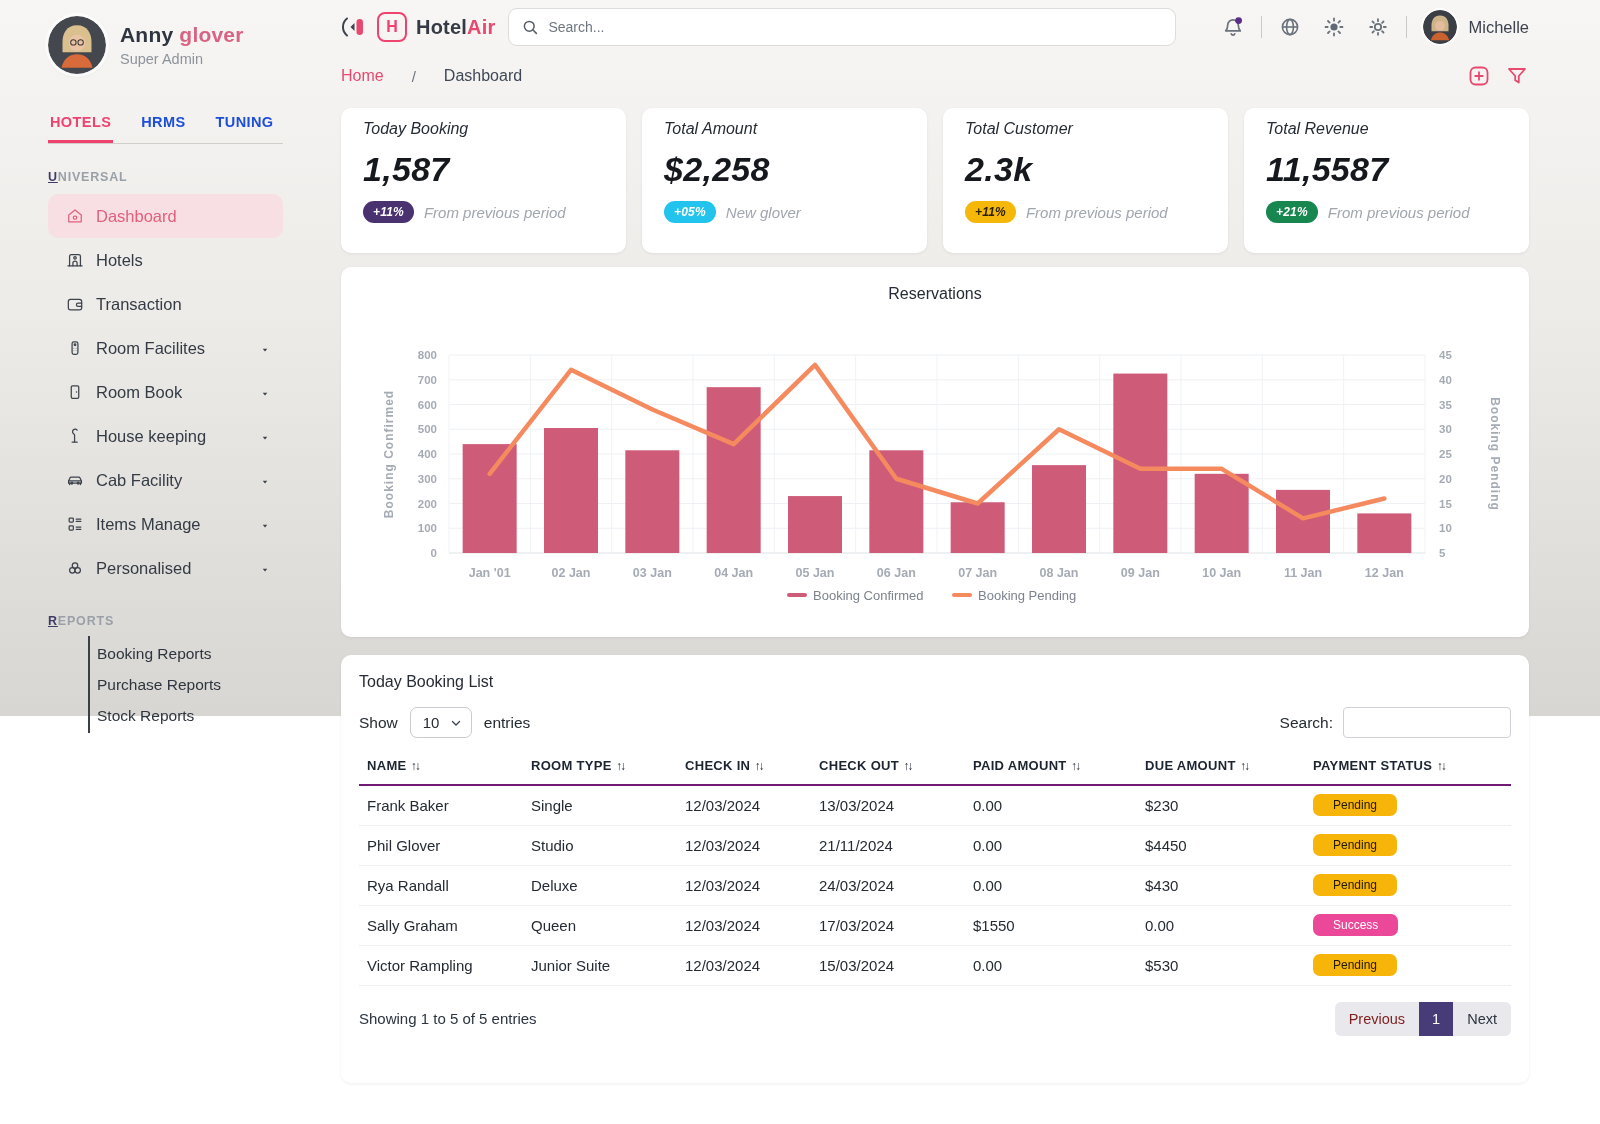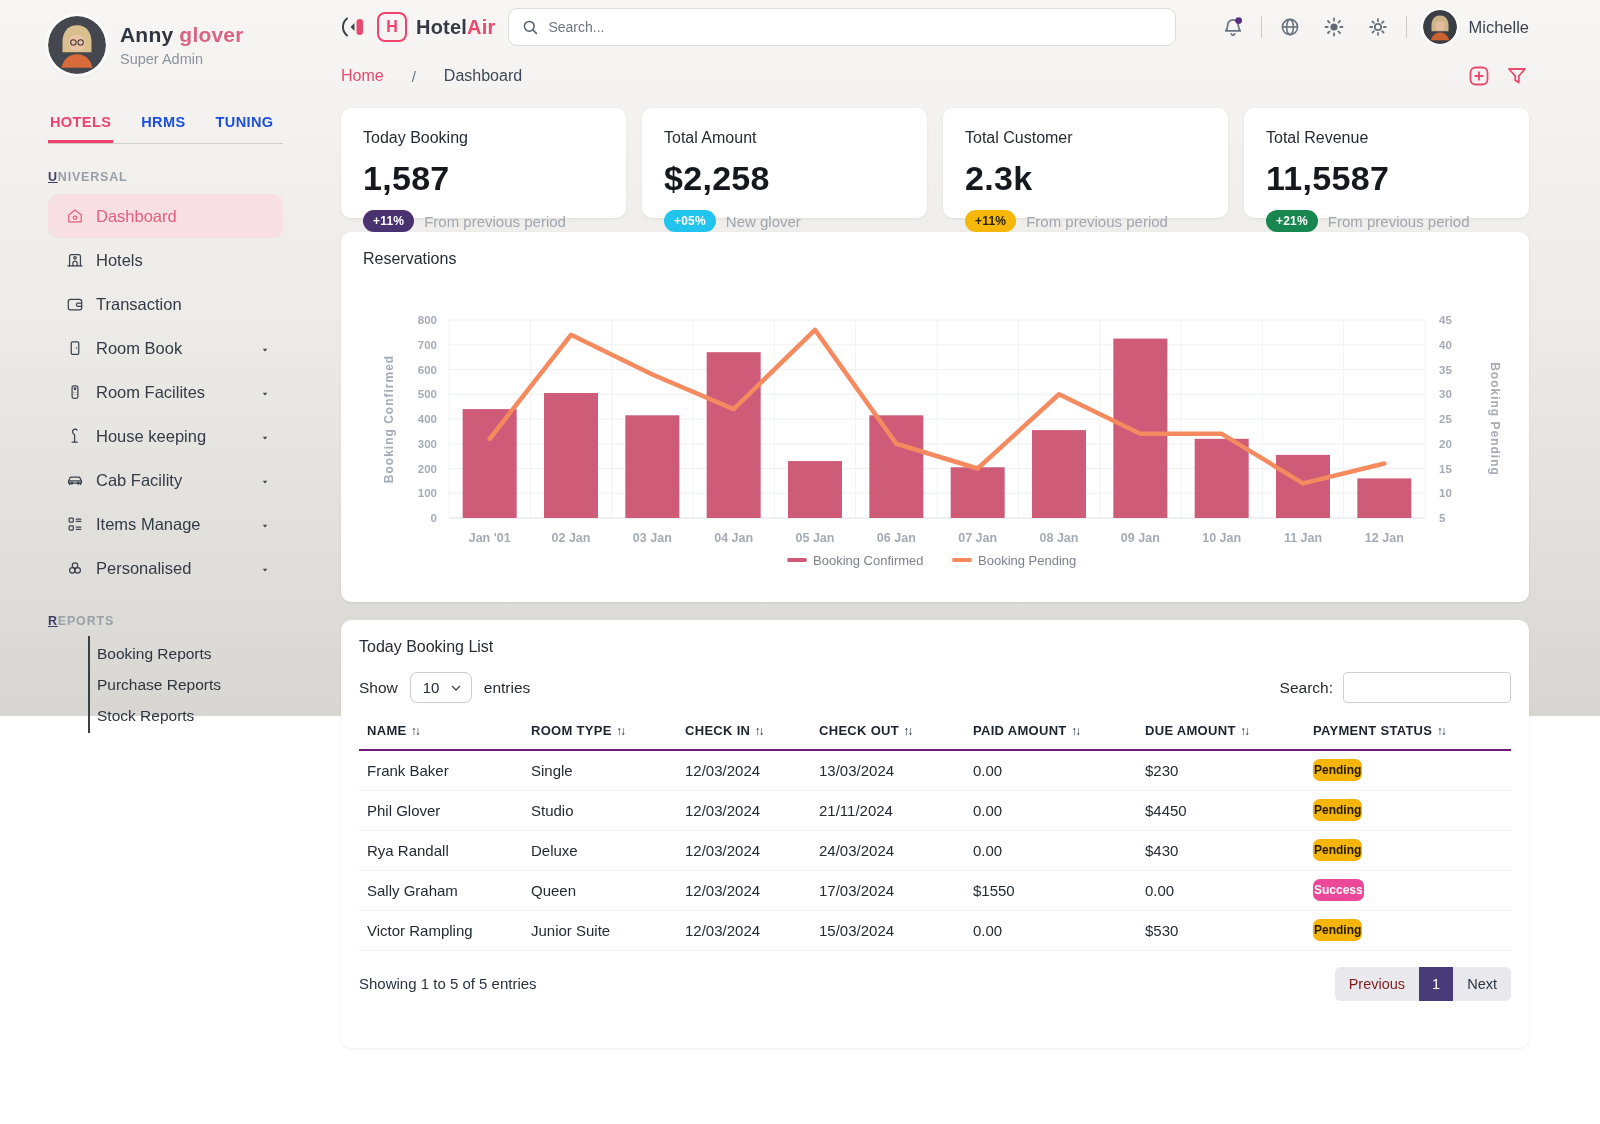--- a/index.html
+++ b/index.html
@@ -73,28 +73,28 @@
   .breadcrumb-row { height:44px; display:flex; align-items:center;gap:20px; }
   .crumb-home { color:#e8496f; font-size:16px; cursor:pointer; }
   .crumb-sep { color:#6d747e; margin:0 8px; font-size:15px; }
   .crumb-cur { color:#3f4856; font-size:16px; }
   .crumb-actions { margin-left:auto; display:flex; align-items:center; gap:14px; }
   .pink-icon { width:24px; height:24px; color:#e8496f; cursor:pointer; }
 
   .card { background:#fff; border-radius:10px; box-shadow:0 1px 3px rgba(40,40,40,.08); }
 
   .cards-grid { margin-top:10px; display:grid; grid-template-columns:repeat(4,1fr); gap:16px; }
-  .stat-card { height:110px; padding:21px 22px 0; }
+  .stat-card { height:145px; padding:12px 22px 0;font-style:italic; }
   .stat-title { font-size:16px; color:#262c35; font-weight:500; }
   .stat-value { font-size:34px; font-weight:600; color:#15181d; margin-top:12px; letter-spacing:.3px; }
   .stat-foot { display:flex; align-items:center; margin-top:12px; gap:10px; }
   .stat-badge { font-size:12px; font-weight:700; padding:4px 10px; border-radius:11px; letter-spacing:.2px; }
   .stat-caption { font-size:15px; color:#a0a6ae; }
 
-  .chart-card { margin-top:14px; height:370px; padding:18px 22px; }
+  .chart-card { margin-top:14px; height:370px; padding:18px 22px;text-align:center; }
   .card-title { font-size:16px; color:#262c35; font-weight:500; }
   #chart { margin-top:38px; }
 
   .table-card { margin-top:18px; height:428px; padding:18px; }
   .table-controls { margin-top:16px; display:flex; align-items:center; }
   .ctl-label { font-size:15.5px; color:#242b33; }
   .select { width:62px; height:31px; border:1px solid #c9cbd0; border-radius:7px; background:#fff;
     display:flex; align-items:center; justify-content:space-between; padding:0 9px 0 12px;
     margin:0 12px; font-size:15px; color:#242b33; cursor:pointer; }
   .select svg { width:12px; height:12px; color:#3c434d; }
@@ -102,21 +102,21 @@
   .tbl-search input { width:168px; height:31px; border:1px solid #cfd1d6; border-radius:4px;
     background:#fff; outline:none; padding:0 8px; font-size:15px; font-family:inherit; color:#333; }
 
   table.booking { width:100%; border-collapse:collapse; margin-top:8px; }
   table.booking th { text-align:left; font-size:13px; font-weight:700; color:#1c2430;
     letter-spacing:.3px; padding:12px 8px 11px; border-bottom:2px solid #701a75;
     white-space:nowrap; cursor:pointer; }
   table.booking th .sort { font-size:12px; margin-left:3px; letter-spacing:-2px; }
   table.booking td { font-size:15px; color:#242b33; padding:0 8px; height:40px;
     border-bottom:1px solid #eceef0; }
-  .badge { display:inline-block; font-size:12px; font-weight:700; padding:4px 1px; border-radius:7px; }
+  .badge { display:inline-block; font-size:12px; font-weight:400; padding:4px 20px; border-radius:7px; }
   .badge.pending { background:#f7b50a; color:#201a00; }
   .badge.success { background:#ec4899; color:#ffffff; }
 
   .table-foot { margin-top:16px; display:flex; align-items:center; }
   .showing { font-size:15px; color:#2b3440; }
   .pagination { margin-left:auto; display:flex; border-radius:6px; overflow:hidden; background:#e9e9ed; }
   .page-btn { font-size:14.5px; padding:9px 14px; cursor:pointer; color:#7f1d1d; }
   .page-btn.next { color:#2b3440; }
   .page-btn.current { background:#473c77; color:#fff; padding:9px 13px; font-weight:500; }
 </style>
@@ -175,38 +175,38 @@
         </div>
         <div class="nav-item">
           <span class="ni-icon"><svg viewBox="0 0 24 24" width="100%" height="100%" fill="none" stroke="currentColor" stroke-width="1.5" stroke-linecap="round">
               <rect x="4" y="6.5" width="16" height="12.5" rx="2.6"></rect>
               <path d="M20 10.8h-4.3a2 2 0 0 0 0 4H20"></path>
             </svg></span>
           <span class="ni-label">Transaction</span>
         </div>
         <div class="nav-item">
           <span class="ni-icon"><svg viewBox="0 0 24 24" width="100%" height="100%" fill="none" stroke="currentColor" stroke-width="1.5" stroke-linecap="round">
-              <rect x="7.5" y="4.5" width="9" height="15" rx="1.6"></rect>
-              <circle cx="13.8" cy="12" r="0.9" fill="currentColor" stroke="none"></circle>
-            </svg></span>
-          <span class="ni-label">Room Book</span>
-          <span class="ni-chevron"><svg viewBox="0 0 24 24">
-              <path d="M7.5 9.5h9L12 15z" fill="currentColor"></path>
-            </svg></span>
-        </div>
-        <div class="nav-item">
-          <span class="ni-icon"><svg viewBox="0 0 24 24" width="100%" height="100%" fill="none" stroke="currentColor" stroke-width="1.5" stroke-linecap="round">
               <rect x="8.5" y="4.5" width="7" height="15" rx="2.2"></rect>
               <circle cx="12" cy="8" r="1"></circle>
               <circle cx="10.7" cy="12.2" r="0.55" fill="currentColor" stroke="none"></circle>
               <circle cx="13.3" cy="12.2" r="0.55" fill="currentColor" stroke="none"></circle>
               <circle cx="10.7" cy="14.8" r="0.55" fill="currentColor" stroke="none"></circle>
               <circle cx="13.3" cy="14.8" r="0.55" fill="currentColor" stroke="none"></circle>
             </svg></span>
           <span class="ni-label">Room Facilites</span>
+          <span class="ni-chevron"><svg viewBox="0 0 24 24">
+              <path d="M7.5 9.5h9L12 15z" fill="currentColor"></path>
+            </svg></span>
+        </div>
+        <div class="nav-item">
+          <span class="ni-icon"><svg viewBox="0 0 24 24" width="100%" height="100%" fill="none" stroke="currentColor" stroke-width="1.5" stroke-linecap="round">
+              <rect x="7.5" y="4.5" width="9" height="15" rx="1.6"></rect>
+              <circle cx="13.8" cy="12" r="0.9" fill="currentColor" stroke="none"></circle>
+            </svg></span>
+          <span class="ni-label">Room Book</span>
           <span class="ni-chevron"><svg viewBox="0 0 24 24">
               <path d="M7.5 9.5h9L12 15z" fill="currentColor"></path>
             </svg></span>
         </div>
         <div class="nav-item">
           <span class="ni-icon"><svg viewBox="0 0 24 24" width="100%" height="100%" fill="none" stroke="currentColor" stroke-width="1.5" stroke-linecap="round">
               <path d="M14.6 4.9a3.1 3.1 0 1 0-4 4.6c.5.4.9 1 .9 1.7V19" stroke-linejoin="round"></path>
               <path d="M8.6 19.4h6"></path>
             </svg></span>
           <span class="ni-label">House keeping</span>

